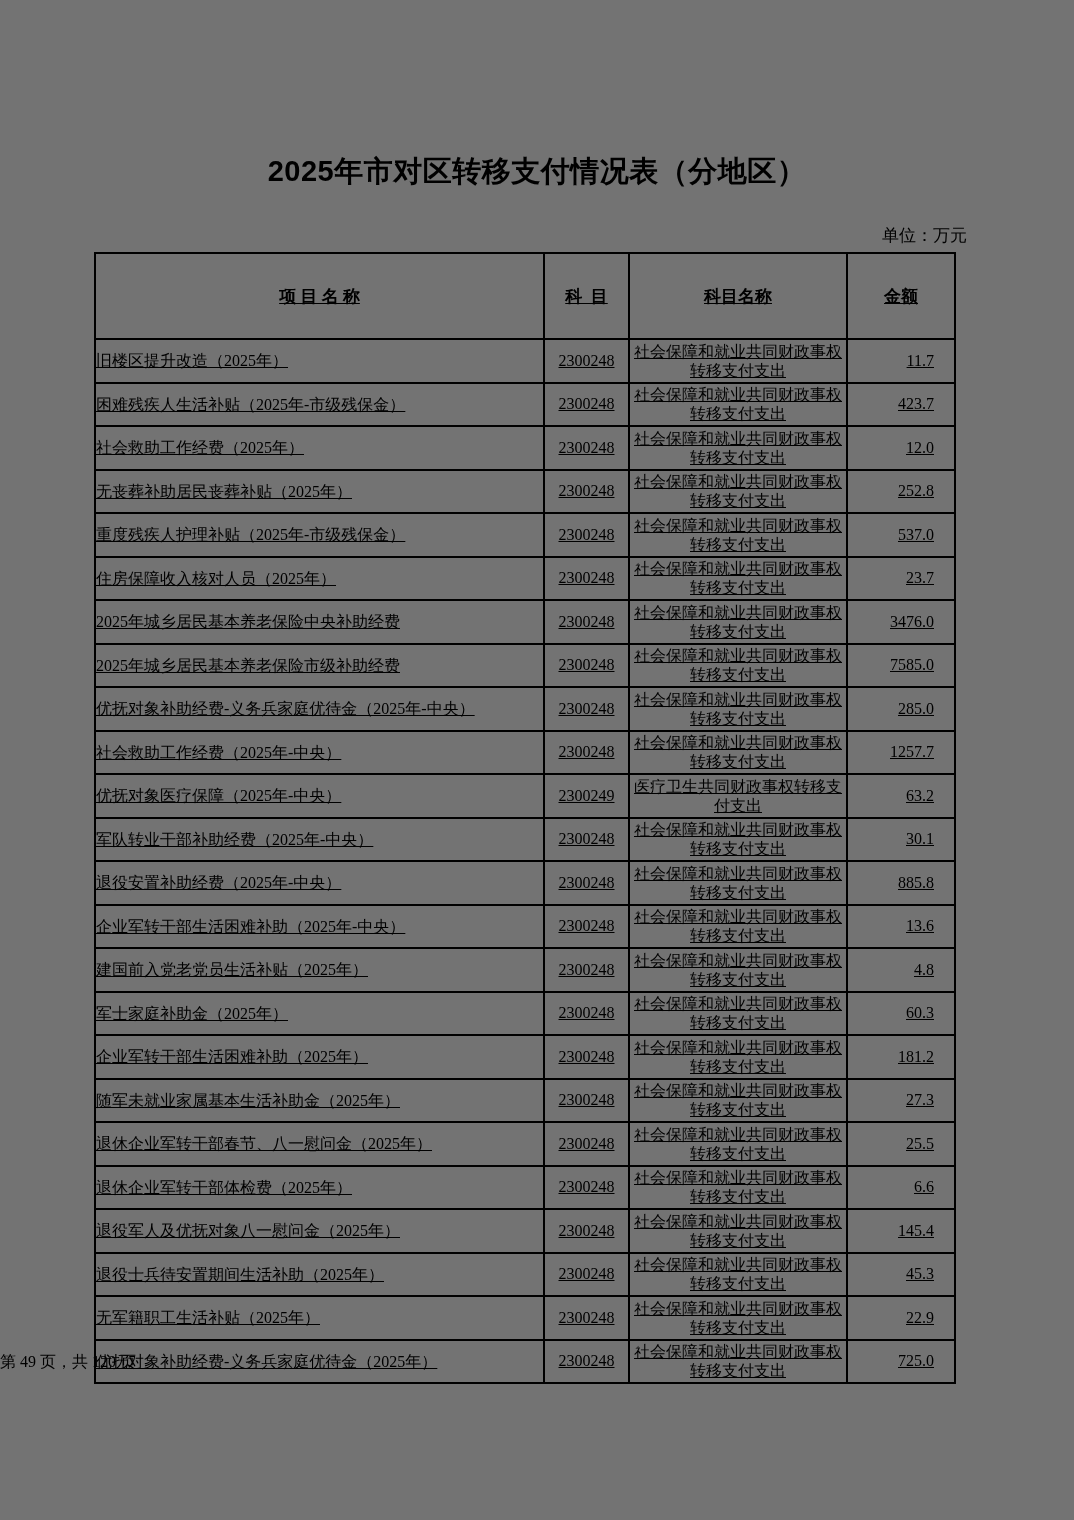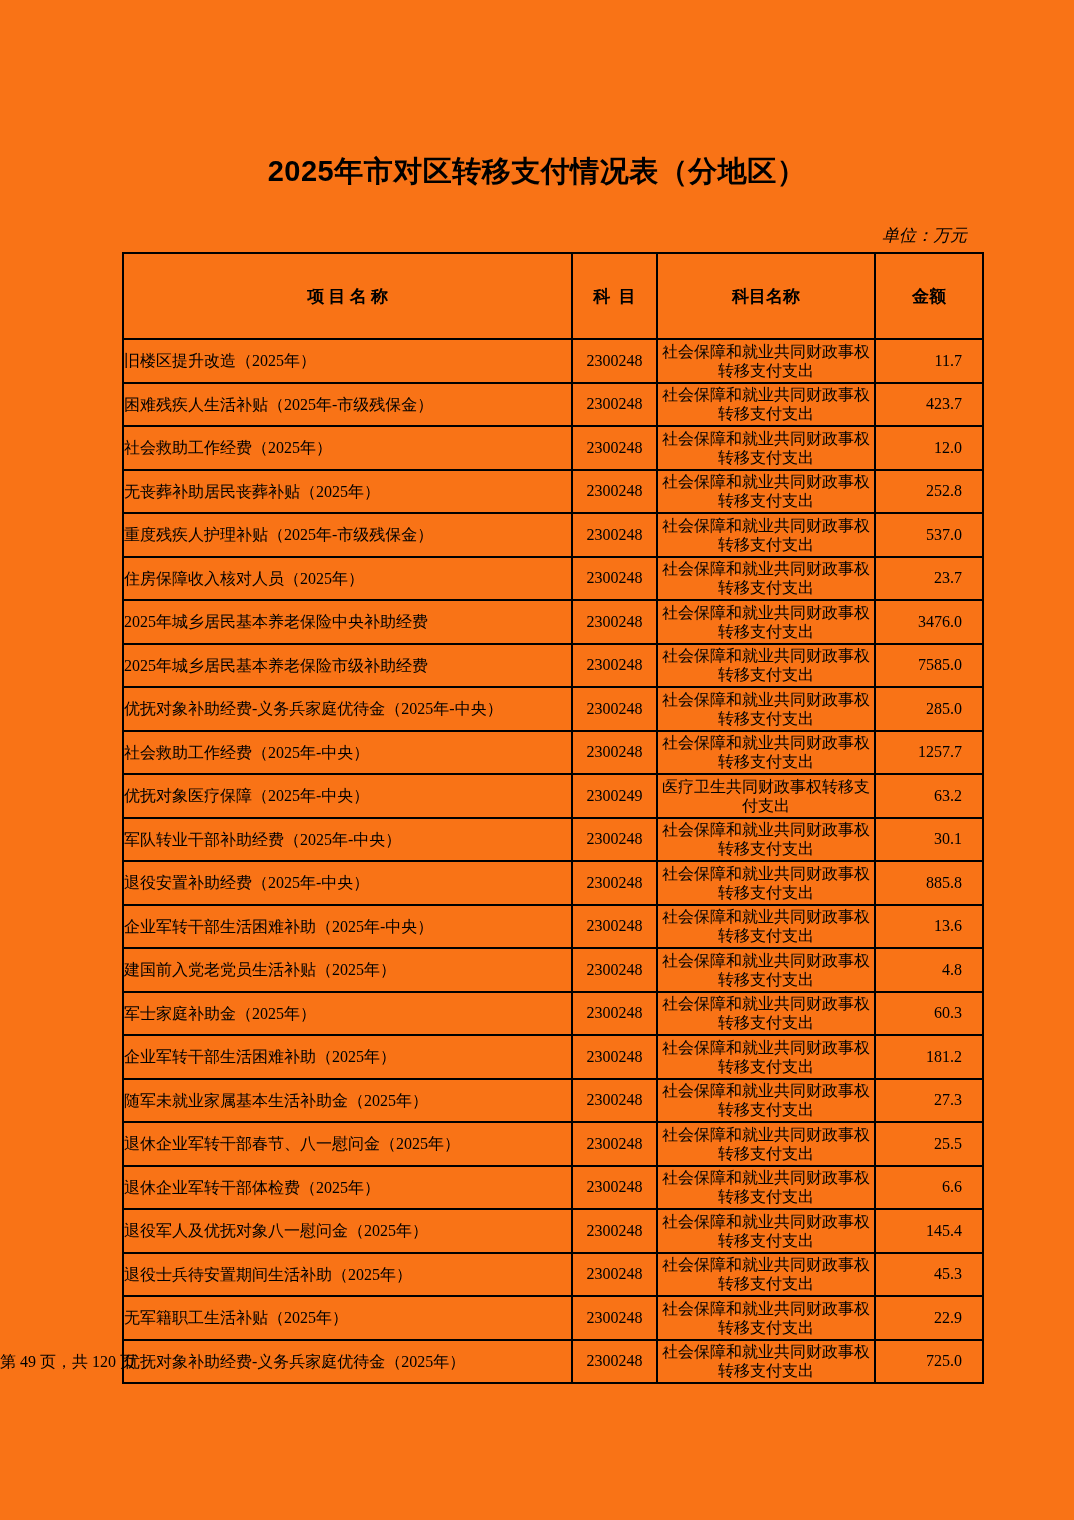--- a/index.html
+++ b/index.html
@@ -8,21 +8,21 @@
     width: 1074px;
     height: 1520px;
     position: relative;
     color: #000;
     font-family: "Liberation Serif", "DejaVu Serif", serif;
   }
   .page {
     position: relative;
     width: 1074px;
     height: 1520px;
-    background: #f97316;
+    background: #737373;
     overflow: hidden;
   }
   .doc-title {
     position: absolute;
     top: 156px;
     left: 0;
     width: 100%;
     text-align: center;
     font-family: "Liberation Sans", "DejaVu Sans", sans-serif;
     font-weight: bold;
@@ -31,30 +31,30 @@
     letter-spacing: 0.5px;
   }
   .unit-note {
     position: absolute;
     top: 226px;
     left: 107px;
     width: 860px;
     text-align: right;
     font-size: 17px;
     line-height: 1.2;
-    font-style: italic;
   }
   table.data-table {
     position: absolute;
     top: 252px;
-    left: 122px;
+    left: 94px;
     width: 860px;
     border-collapse: collapse;
     table-layout: fixed;
     border: 2px solid #0369a1;
+    text-decoration: underline;
   }
   .data-table th, .data-table td {
     border: 2px solid #000;
     vertical-align: middle;
     font-size: 16px;
     overflow: hidden;
   }
   .data-table thead th {
     height: 86px;
     font-weight: bold;

